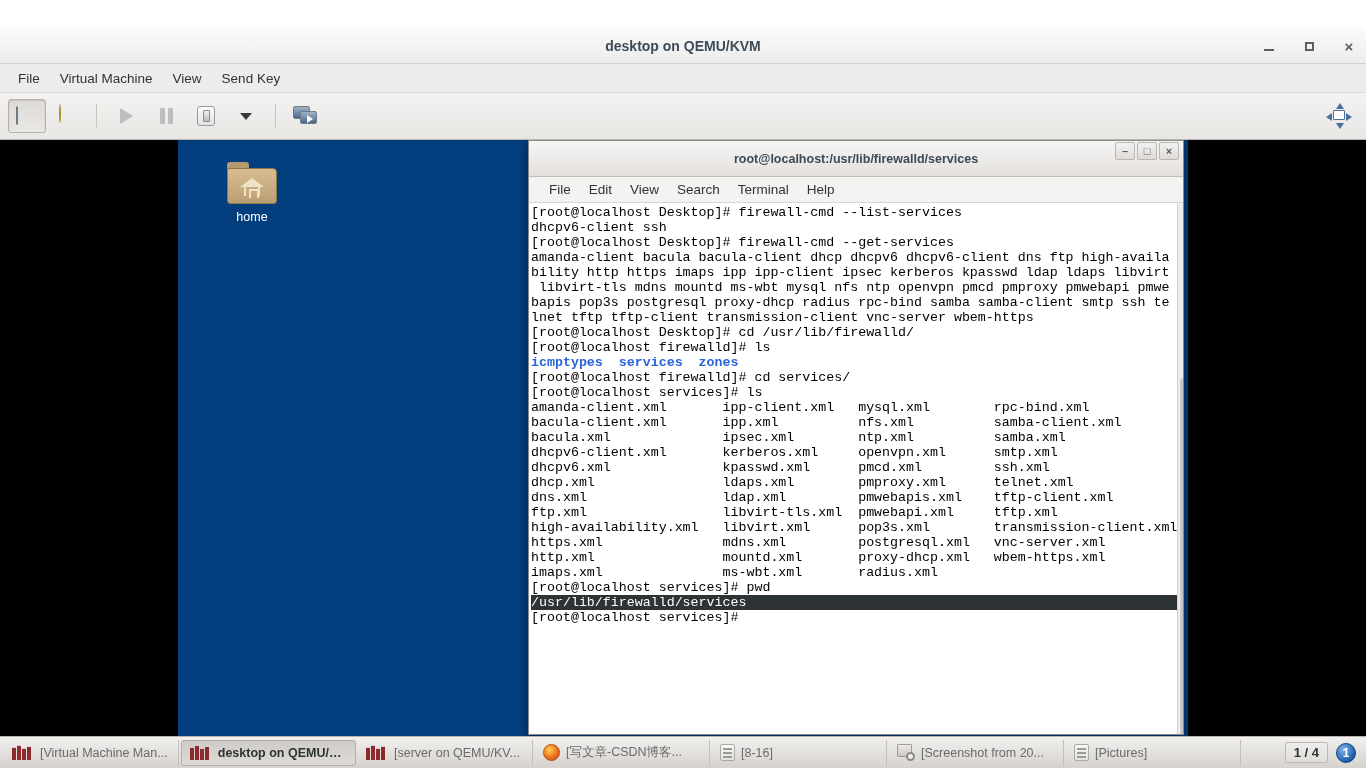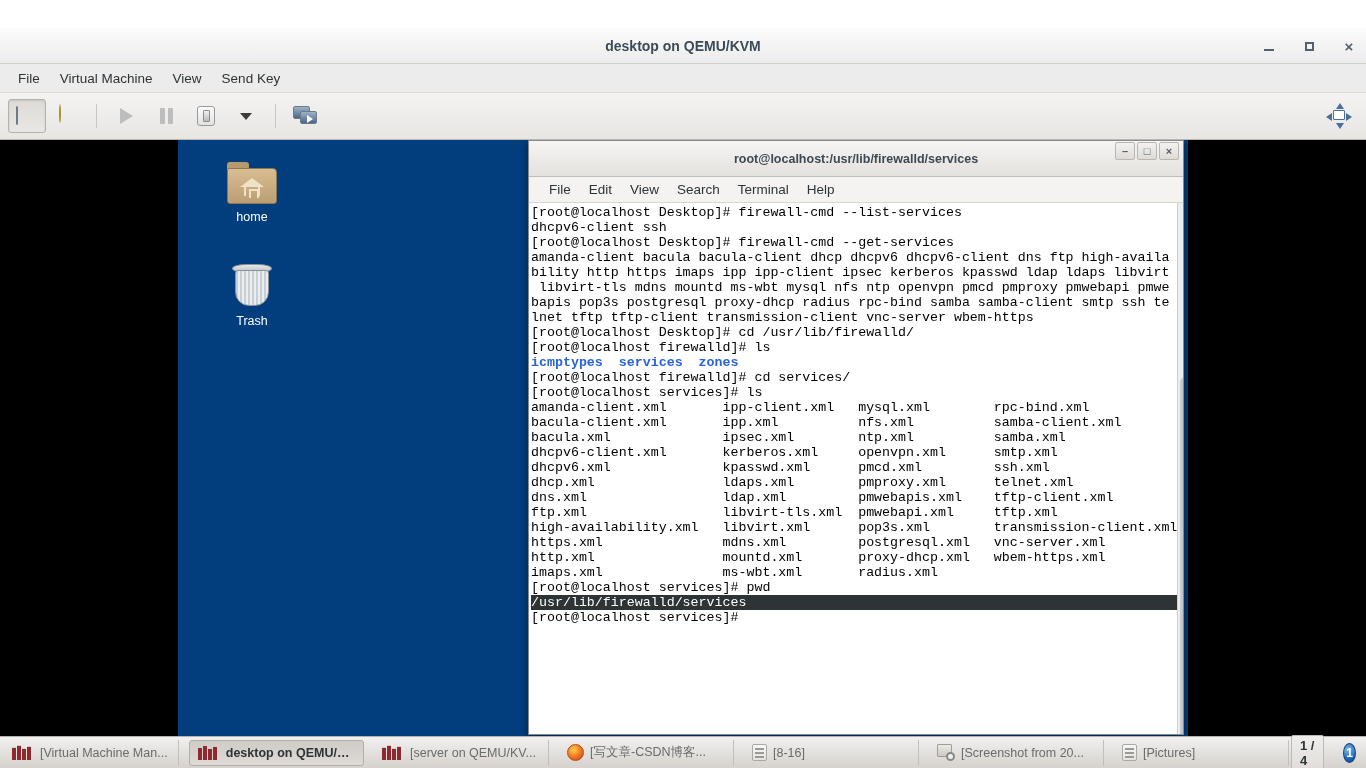--- a/index.html
+++ b/index.html
@@ -304,21 +304,21 @@
   }
   .shot-icon .pic {
     position: absolute; left: 0; top: 0; width: 15px; height: 13px;
     background: linear-gradient(to bottom,#eceae6,#cdc9c2);
     border: 1px solid #a09c96; border-radius: 1px;
   }
   .shot-icon .lens {
     position: absolute; right: 0; bottom: 0; width: 9px; height: 9px;
     border: 2px solid #8b8781; border-radius: 50%; background: #e9f0f6;
   }
-  .tray-right { margin-left: auto; display: flex; align-items: center; gap: 19px; padding-right: 6px; }
+  .tray-right { margin-left: auto; display: flex; align-items: center; gap: 8px; padding-right: 6px; }
   .ws-count {
     font-size: 13px; color: #2e3436; font-weight: bold; padding: 2px 8px;
     border: 1px solid #bdb9b4; border-radius: 2px;
     background: linear-gradient(to bottom,#efeeec,#e0ddd9);
   }
   .notif-badge {
     width: 20px; height: 20px; border-radius: 50%;
     background: radial-gradient(circle at 35% 30%, #7fb4ea, #1b5fae 70%, #154a8a);
     color: #fff; font-size: 12px; font-weight: bold;
     display: flex; align-items: center; justify-content: center;
@@ -467,27 +467,20 @@
             <span class="tab"></span>
               <span class="body"></span>
             <span class="house">
                 <span class="roof"></span>
                 <span class="wall"></span>
               </span>
           </div>
           <div>home</div>
         </div>
 
-        <div class="desk-icon" style="left:34px; top:122px;">
-          <div class="trash-can">
-            <span class="lid"></span>
-              <span class="body"></span>
-          </div>
-          <div>Trash</div>
-        </div>
 
         <div class="term-win">
 
           <div class="term-titlebar">
             <span>root@localhost:/usr/lib/firewalld/services</span>
             <div class="term-winbtns">
               <div class="twb">–</div>
               <div class="twb">□</div>
               <div class="twb">×</div>
             </div>
@@ -509,21 +502,21 @@
             </div>
           </div>
 
         </div>
 
       </div>
     </div>
   </div>
 
   <div class="taskbar">
-    <div id="task-buttons" style="display:flex; align-items:center; gap:10px;">
+    <div id="task-buttons" style="display:flex; align-items:center; gap:2px;">
         <div class="task-btn">
           <span class="vmm-mini-logo">
             <i></i>
             <i></i>
             <i></i>
             <i></i>
           </span>
           <span class="lbl">[Virtual Machine Man...</span>
         </div>
         <div class="task-btn active">

